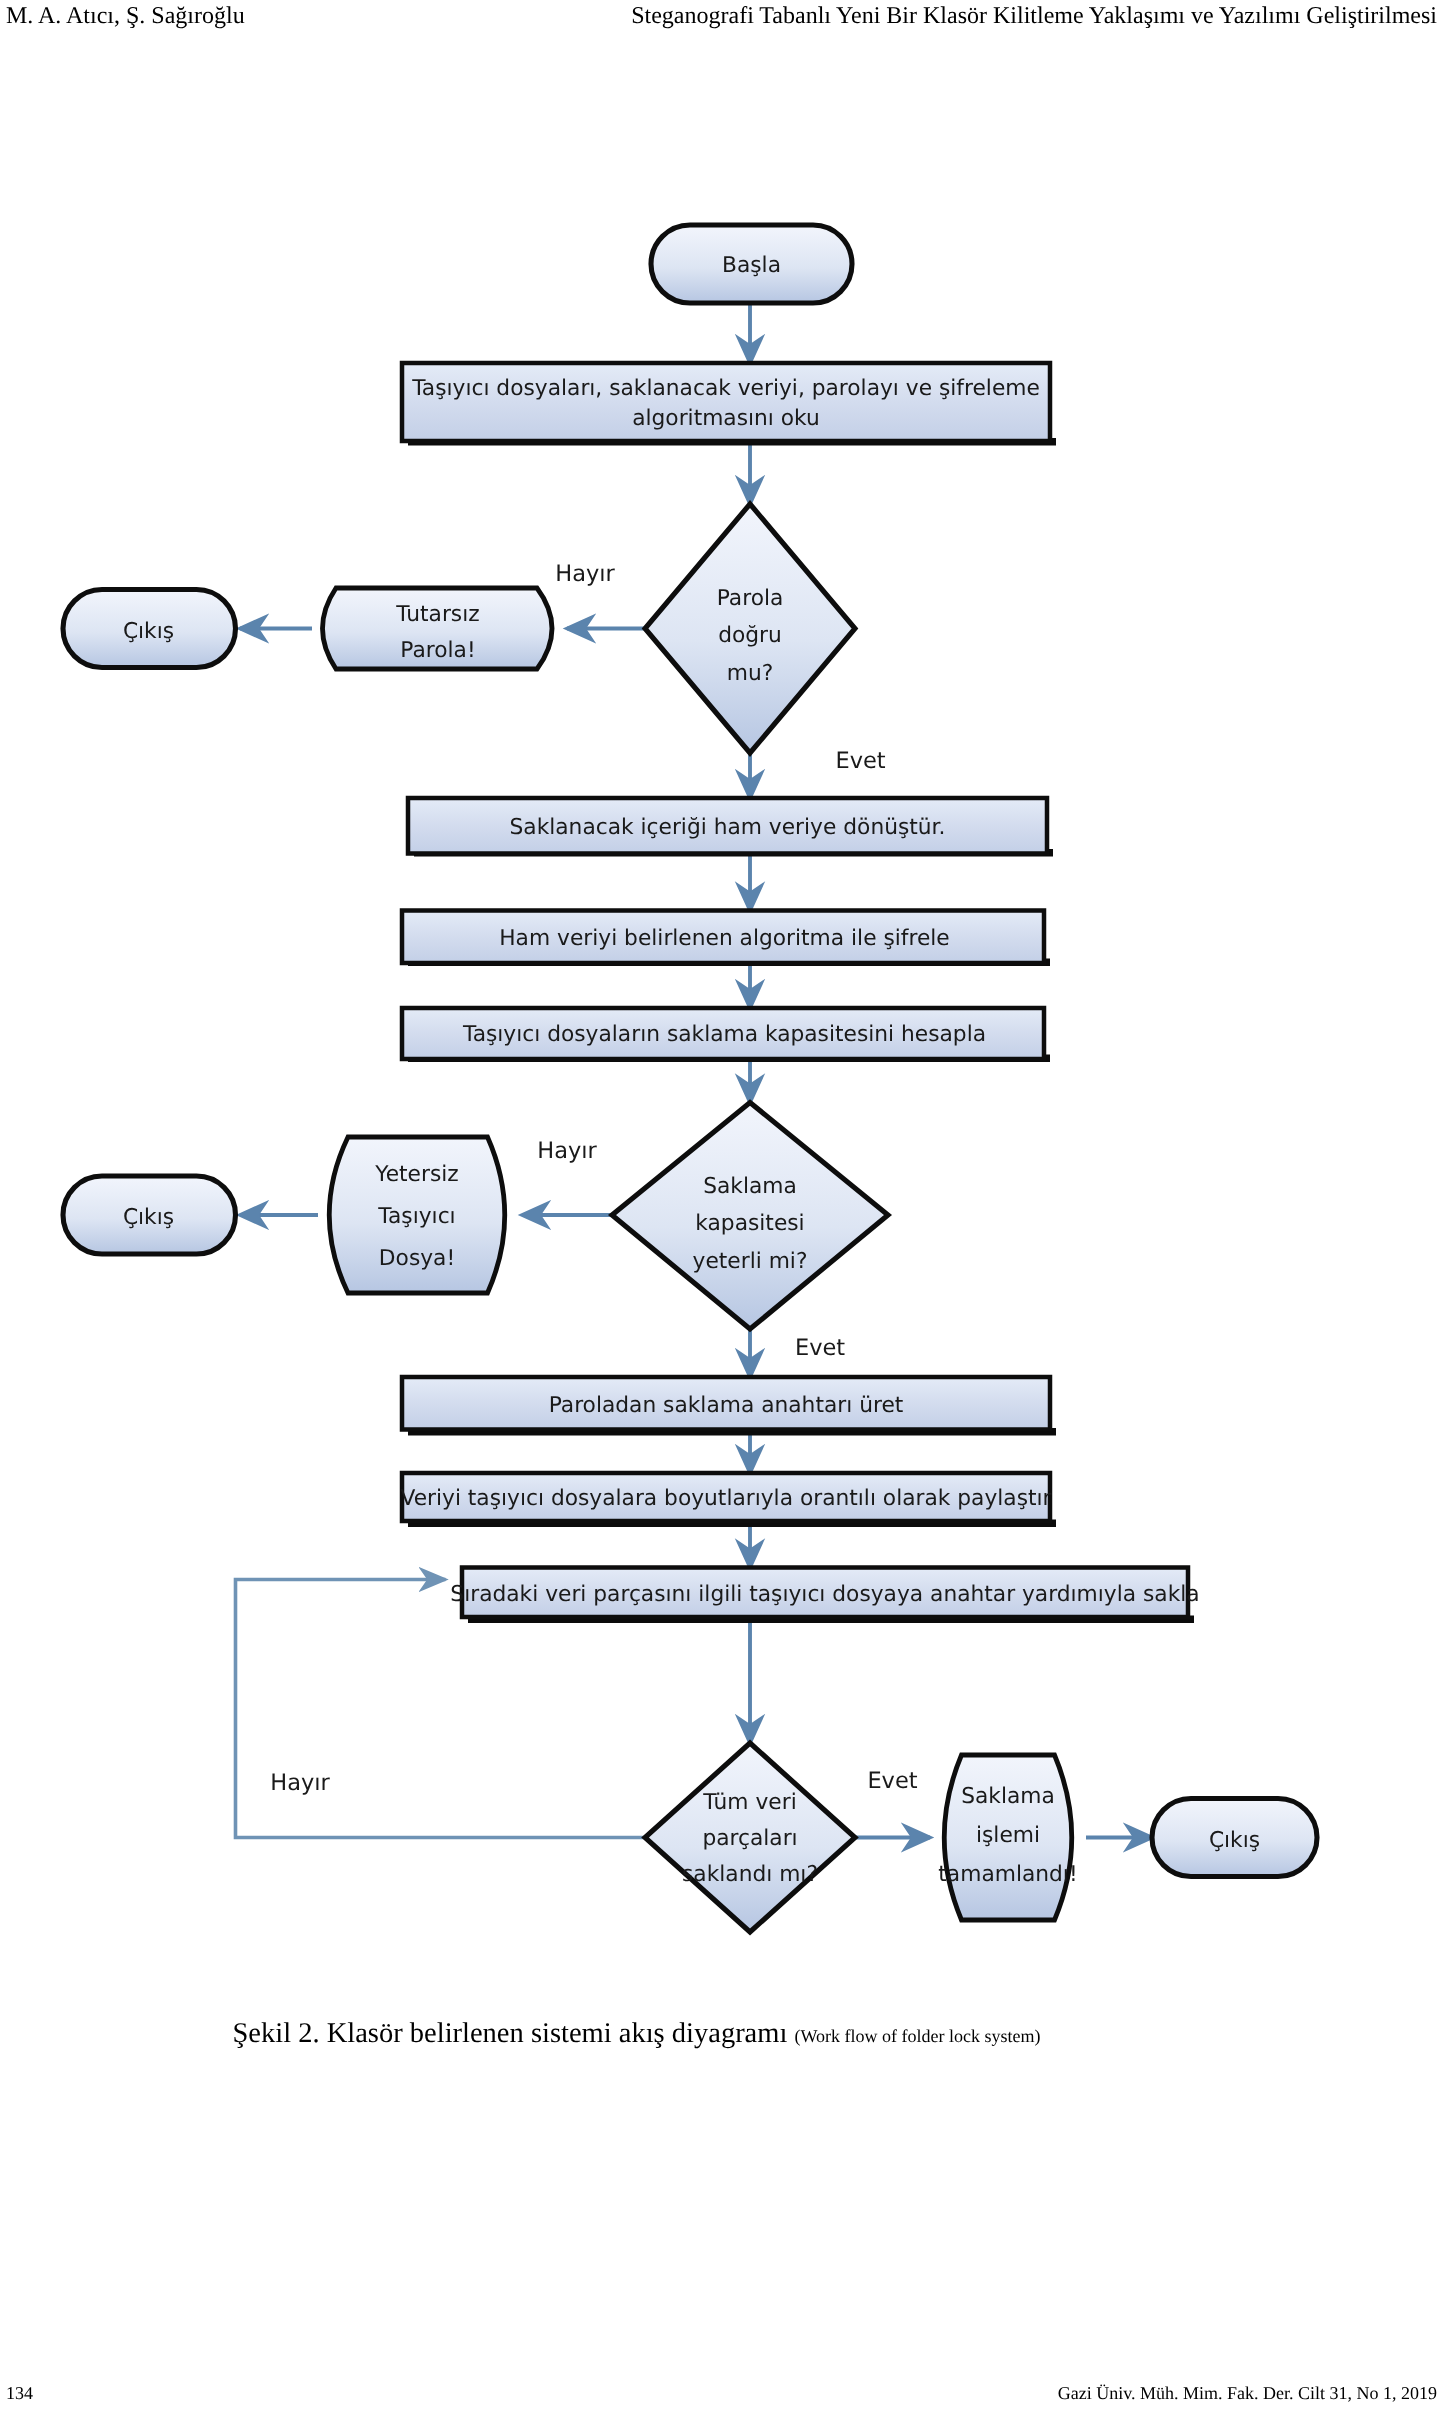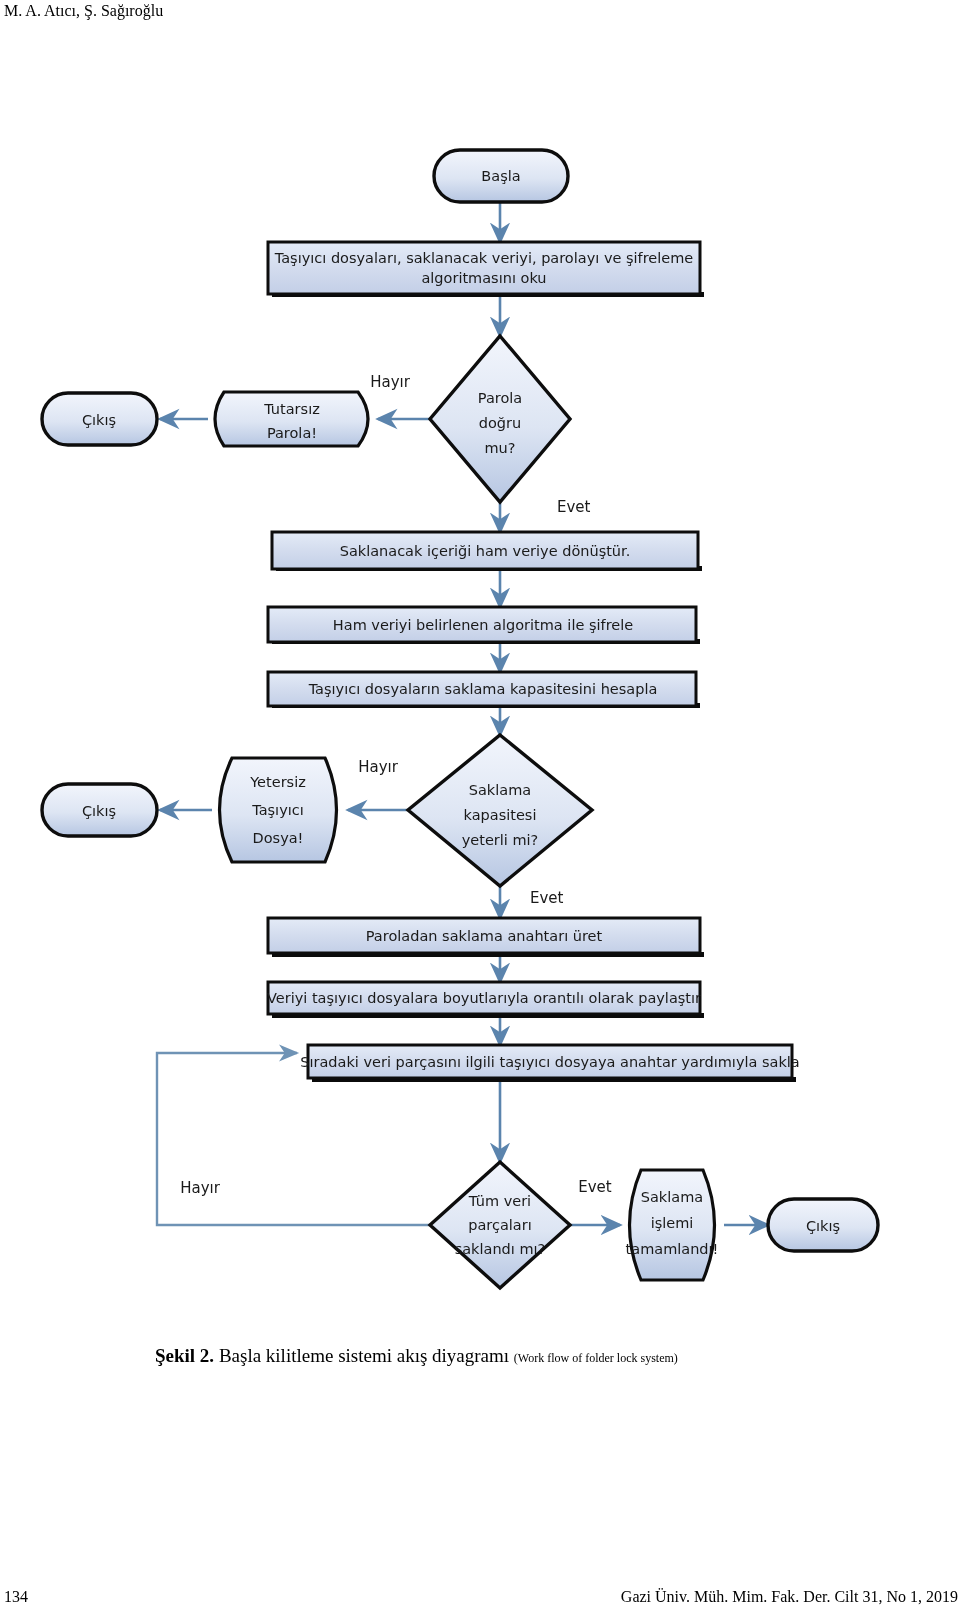--- a/index.html
+++ b/index.html
@@ -56,35 +56,35 @@
     position: absolute;
     left: 155px;
     top: 1344px;
     width: 700px;
     font-family: "Liberation Serif", serif;
     font-size: 19px;
     line-height: 24px;
     white-space: nowrap;
   }
   .caption b {
-    font-weight: bold;
+    font-weight: normal;
   }
   .caption .cap-en {
     font-size: 12px;
   }
 
   
   .footer {
     position: absolute;
     left: 0px;
     top: 1588px;
     width: 960px;
     height: 30px;
     font-family: "Liberation Serif", serif;
-    font-size: 16px;
+    font-size: 12px;
   }
   .footer-left {
     position: absolute;
     left: 4px;
     top: 0px;
   }
   .footer-right {
     position: absolute;
     right: 2px;
     top: 0px;
@@ -97,20 +97,21 @@
     fill: #1a1a1a;
   }
   .node-label { font-size: 14.5px; }
   .branch-label { font-size: 15px; }
 </style>
 </head>
 <body>
 
 <div class="runhead">
   <span class="runhead-left">M. A. Atıcı, Ş. Sağıroğlu</span>
+  <span class="runhead-right">Steganografi Tabanlı Yeni Bir Klasör Kilitleme Yaklaşımı ve Yazılımı Geliştirilmesi</span>
 </div>
 
 <div class="figure">
 <svg width="960" height="1180" viewBox="0 0 960 1180" xmlns="http://www.w3.org/2000/svg">
   <defs>
     <linearGradient id="shapeGrad" x1="0" y1="0" x2="0" y2="1">
       <stop offset="0%" stop-color="#f2f5fc"></stop>
       <stop offset="55%" stop-color="#dde5f3"></stop>
       <stop offset="100%" stop-color="#b6c6e2"></stop>
     </linearGradient>
@@ -280,20 +281,20 @@
 
   <g>
     <rect x="768" y="1079" width="110" height="52" rx="26" ry="26" fill="url(#shapeGrad)" stroke="#0d0d0d" stroke-width="3.4"></rect>
     <text class="node-label" x="823" y="1111" text-anchor="middle">Çıkış</text>
   </g>
 </svg>
 </div>
 
 <div class="caption">
   <b>Şekil 2.</b>
-  <span>Başla kilitleme sistemi akış diyagramı</span>
+  <span>Klasör belirlenen sistemi akış diyagramı</span>
   <span class="cap-en">(Work flow of folder lock system)</span>
 </div>
 
 <div class="footer">
   <span class="footer-left">134</span>
   <span class="footer-right">Gazi Üniv. Müh. Mim. Fak. Der. Cilt 31, No 1, 2019</span>
 </div>
 
 </body></html>

